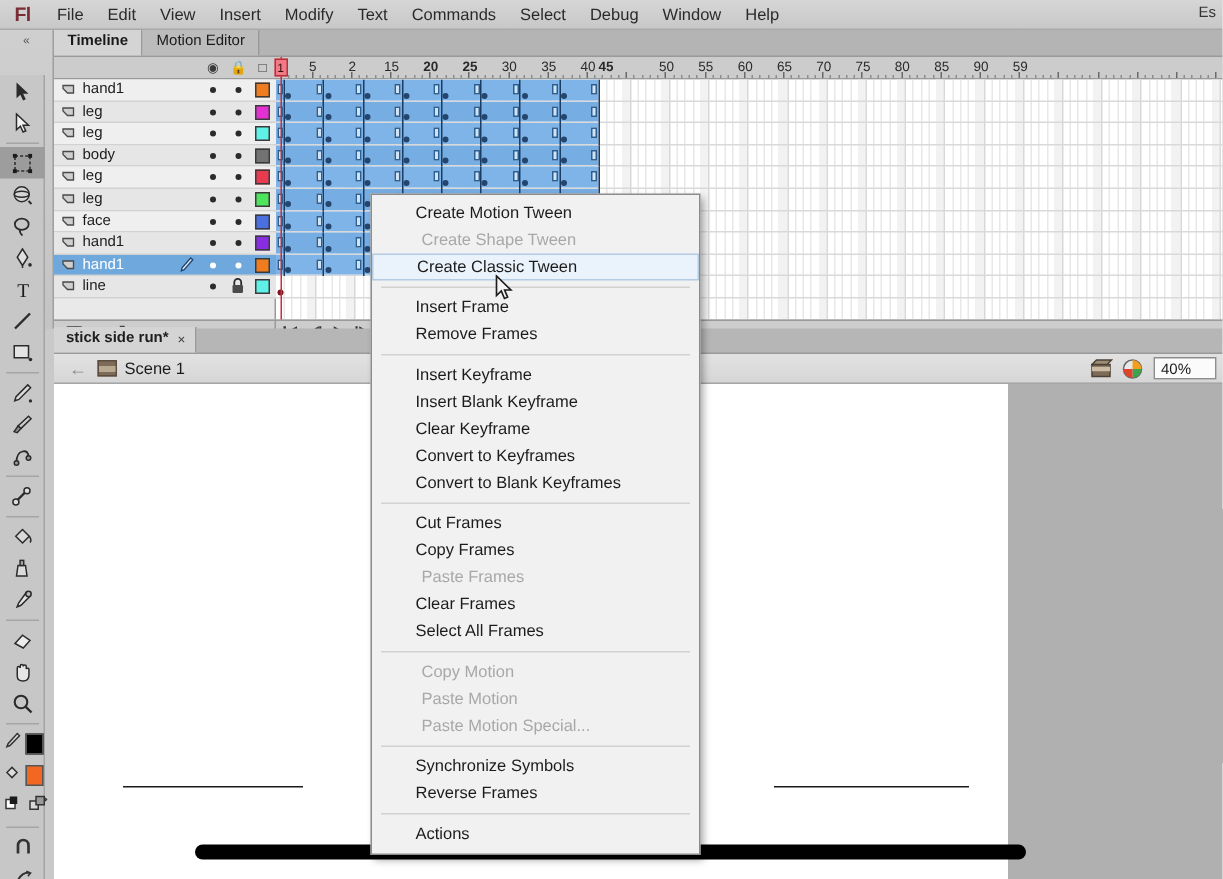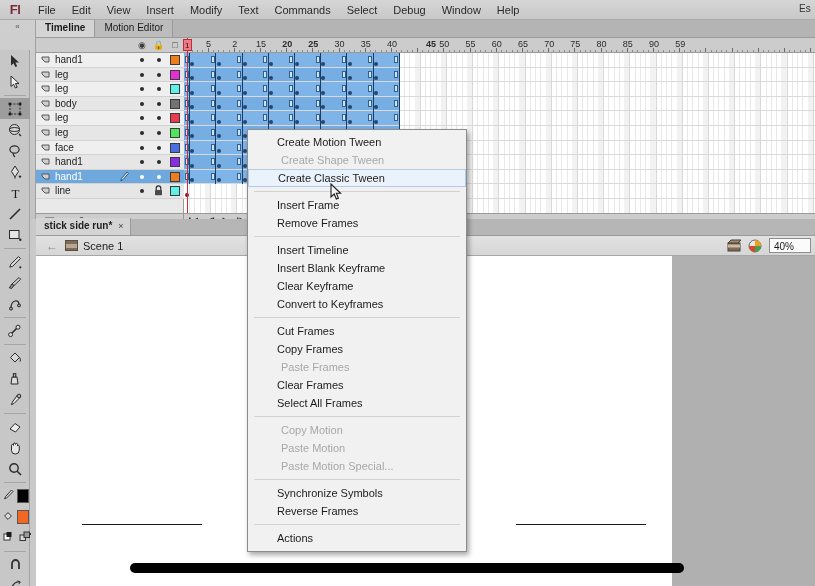--- a/index.html
+++ b/index.html
@@ -567,21 +567,21 @@
         </div>
     <div class="ruler-num" style="left: 3.62px;">1</div>
         <div class="ruler-num" style="left: 24.58px;">5</div>
         <div class="ruler-num" style="left: 50.78px;">2</div>
         <div class="ruler-num" style="left: 76.98px;">15</div>
         <div class="ruler-num" style="left: 103.18px; font-weight: bold;">20</div>
         <div class="ruler-num" style="left: 129.38px; font-weight: bold;">25</div>
         <div class="ruler-num" style="left: 155.58px;">30</div>
         <div class="ruler-num" style="left: 181.78px;">35</div>
         <div class="ruler-num" style="left: 207.98px;">40</div>
-        <div class="ruler-num" style="left: 247px; font-weight: bold;">45</div>
+        <div class="ruler-num" style="left: 220px; font-weight: bold;">45</div>
         <div class="ruler-num" style="left: 260.38px;">50</div>
         <div class="ruler-num" style="left: 286.58px;">55</div>
         <div class="ruler-num" style="left: 312.78px;">60</div>
         <div class="ruler-num" style="left: 338.98px;">65</div>
         <div class="ruler-num" style="left: 365.18px;">70</div>
         <div class="ruler-num" style="left: 391.38px;">75</div>
         <div class="ruler-num" style="left: 417.58px;">80</div>
         <div class="ruler-num" style="left: 443.78px;">85</div>
         <div class="ruler-num" style="left: 469.98px;">90</div>
         <div class="ruler-num" style="left: 496.18px;">59</div>
@@ -1223,24 +1223,25 @@
     </div>
 
   <div id="ctxmenu">
       <div class="ctx-item">Create Motion Tween</div>
       <div class="ctx-item disabled">Create Shape Tween</div>
       <div class="ctx-item hl">Create Classic Tween</div>
       <div class="ctx-sep"></div>
       <div class="ctx-item">Insert Frame</div>
       <div class="ctx-item">Remove Frames</div>
       <div class="ctx-sep"></div>
-      <div class="ctx-item">Insert Timeline</div>
+      <div class="ctx-item">Insert Keyframe</div>
       <div class="ctx-item">Insert Blank Keyframe</div>
       <div class="ctx-item">Clear Keyframe</div>
       <div class="ctx-item">Convert to Keyframes</div>
+      <div class="ctx-item">Convert to Blank Keyframes</div>
       <div class="ctx-sep"></div>
       <div class="ctx-item">Cut Frames</div>
       <div class="ctx-item">Copy Frames</div>
       <div class="ctx-item disabled">Paste Frames</div>
       <div class="ctx-item">Clear Frames</div>
       <div class="ctx-item">Select All Frames</div>
       <div class="ctx-sep"></div>
       <div class="ctx-item disabled">Copy Motion</div>
       <div class="ctx-item disabled">Paste Motion</div>
       <div class="ctx-item disabled">Paste Motion Special...</div>

